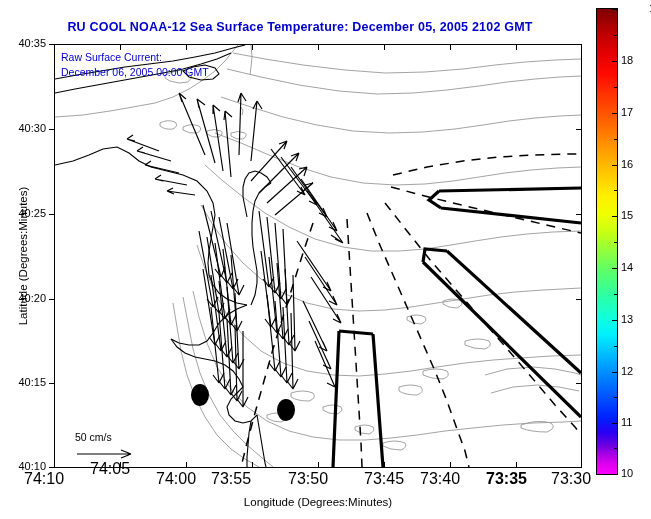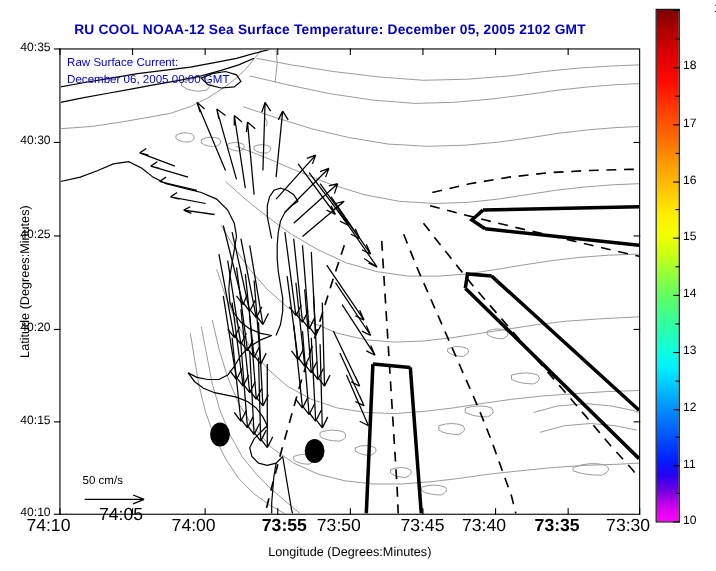--- a/index.html
+++ b/index.html
@@ -244,21 +244,21 @@
     <div class="tick v" style="left:186px; top:44px;"></div>
     <div class="tick v" style="left:252px; top:44px;"></div>
     <div class="tick v" style="left:318px; top:44px;"></div>
     <div class="tick v" style="left:384px; top:44px;"></div>
     <div class="tick v" style="left:450px; top:44px;"></div>
     <div class="tick v" style="left:516px; top:44px;"></div>
 
     <div class="xlab" style="left:24px;  top:470px;">74:10</div>
     <div class="xlab" style="left:90px;  top:460px;">74:05</div>
     <div class="xlab" style="left:156px; top:470px;">74:00</div>
-    <div class="xlab" style="left:238px; top:470px;font-weight:bold;">73:55</div>
+    <div class="xlab" style="left:211px; top:470px;">73:55</div>
     <div class="xlab" style="left:288px; top:470px;">73:50</div>
     <div class="xlab" style="left:364px; top:470px;">73:45</div>
     <div class="xlab" style="left:420px; top:470px;">73:40</div>
     <div class="xlab" style="left:486px; top:470px;font-weight:bold;">73:35</div>
     <div class="xlab" style="left:551px; top:470px;">73:30</div>
   </div>
 
   <div>
     <div class="tick h" style="left:49px; top:44px;"></div>
     <div class="tick h" style="left:49px; top:129px;"></div>

